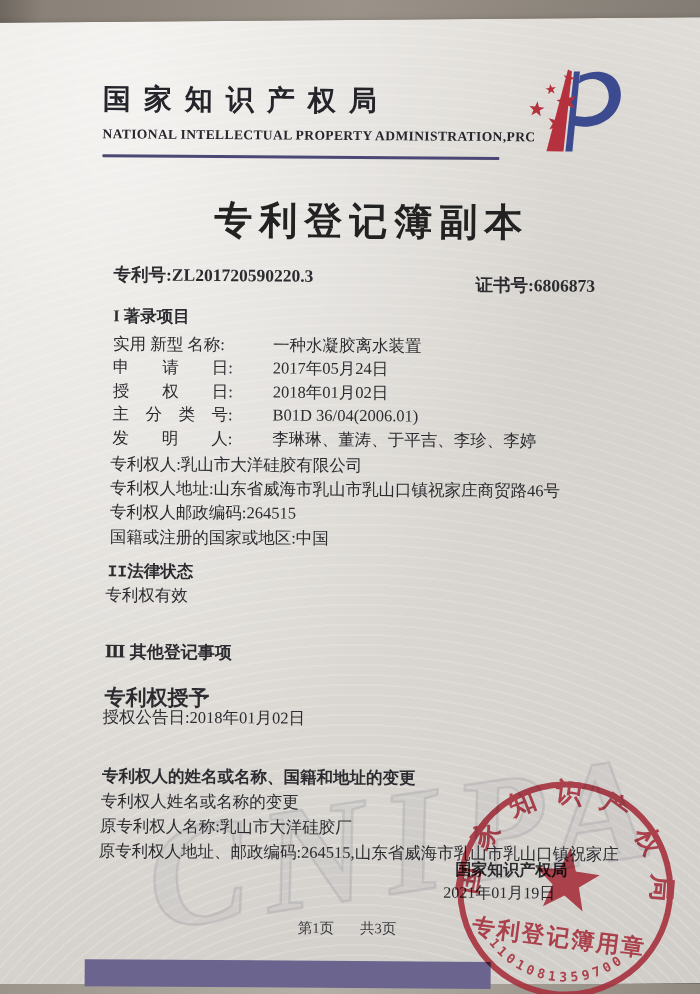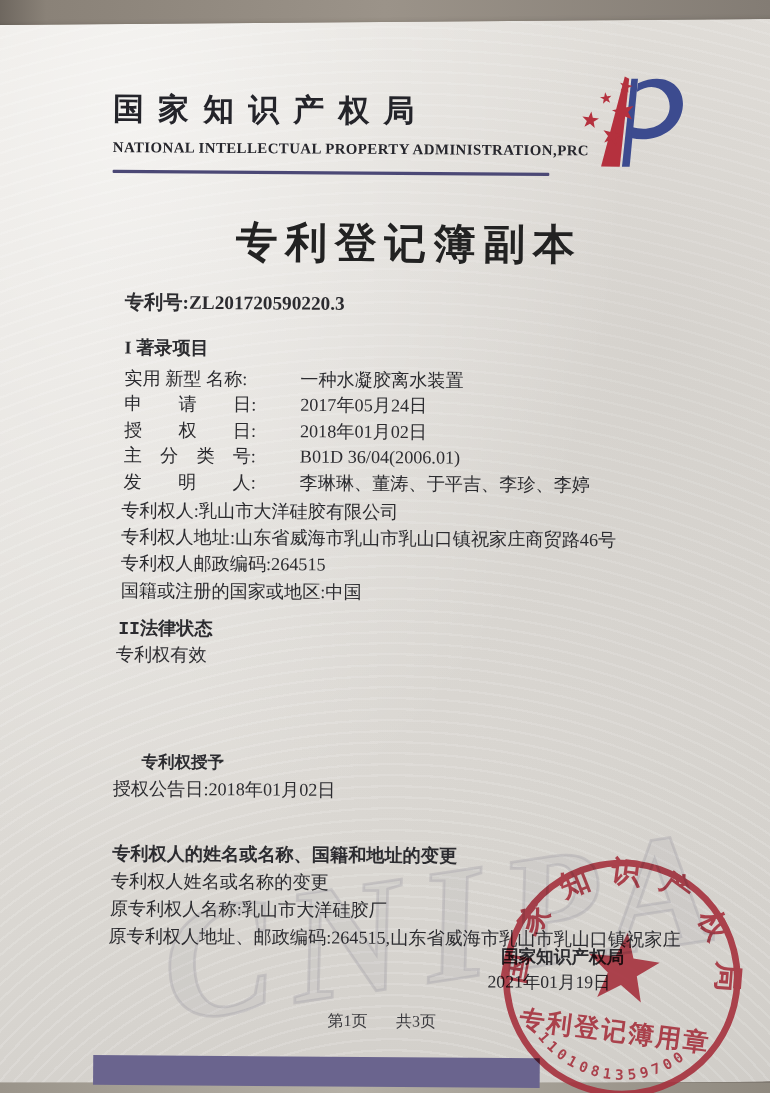--- a/index.html
+++ b/index.html
@@ -45,21 +45,21 @@
   .biblio .row{height:23.4px;line-height:23.4px;white-space:nowrap;}
   .biblio .lbl{display:inline-block;width:134px;}
   .biblio .val{margin-left:26px;}
 
   .owner{position:absolute;left:110px;top:454px;font-size:16.5px;color:#2c2c30;}
   .owner div{height:24.2px;line-height:24.2px;white-space:nowrap;}
 
   .sec2-h{left:108px;top:562px;font-size:16.5px;font-family:Liberation Mono, monospace;}
   .sec2-b{left:106px;top:586px;font-size:16.5px;text-align:center;}
   .sec3-h{left:106px;top:642px;font-size:17px;}
-  .grant-h{left:106px;top:685px;font-size:15px;margin-left:24px;}
+  .grant-h{left:106px;top:685px;font-size:21px;}
   .grant-l{left:104px;top:708px;font-size:16.5px;}
   .chg-h{left:104px;top:767px;font-size:16.5px;}
   .chg-1{left:103px;top:792px;font-size:16.5px;}
   .chg-2{left:102px;top:817px;font-size:16.5px;}
   .chg-3{left:101px;top:842px;font-size:16.5px;}
   .office{left:458px;top:859px;font-size:16px;}
   .rec-date{left:446px;top:882px;font-size:16px;}
 
   .footer{left:0;top:919px;width:700px;text-align:center;font-size:14.5px;color:#3a3a3e;}
   .footer .gap{display:inline-block;width:26px;}
@@ -106,20 +106,21 @@
         <use href="#st" transform="translate(34,30) scale(0.55) rotate(-8)"></use>
         <use href="#st" transform="translate(50,42) scale(1.05) rotate(-12)"></use>
         <use href="#st" transform="translate(20,50) scale(0.8) rotate(6)"></use>
         <use href="#st" transform="translate(40,64) scale(0.95) rotate(14)"></use>
       </g>
     </svg>
 
     <div class="txt doc-title z3">专利登记簿副本</div>
 
     <div class="txt patent-no z3">专利号:ZL201720590220.3</div>
+    <div class="txt cert-no z3">证书号:6806873</div>
 
     <div class="txt sec1-h bold z3">I 著录项目</div>
     <div class="biblio z3">
       <div class="row">
         <span class="lbl">实用 新型 名称:</span><span class="val">一种水凝胶离水装置</span>
       </div>
       <div class="row">
         <span class="lbl">申　　请　　日:</span><span class="val">2017年05月24日</span>
       </div>
       <div class="row">
@@ -136,20 +137,21 @@
     <div class="owner z3">
       <div>专利权人:乳山市大洋硅胶有限公司</div>
       <div>专利权人地址:山东省威海市乳山市乳山口镇祝家庄商贸路46号</div>
       <div>专利权人邮政编码:264515</div>
       <div>国籍或注册的国家或地区:中国</div>
     </div>
 
     <div class="txt sec2-h bold z3">II法律状态</div>
     <div class="txt sec2-b z3">专利权有效</div>
 
+    <div class="txt sec3-h bold z3">Ⅲ 其他登记事项</div>
     <div class="txt grant-h bold z3">专利权授予</div>
     <div class="txt grant-l z3">授权公告日:2018年01月02日</div>
 
     <div class="txt chg-h bold z3">专利权人的姓名或名称、国籍和地址的变更</div>
     <div class="txt chg-1 z3">专利权人姓名或名称的变更</div>
     <div class="txt chg-2 z3">原专利权人名称:乳山市大洋硅胶厂</div>
     <div class="txt chg-3 z3">原专利权人地址、邮政编码:264515,山东省威海市乳山市乳山口镇祝家庄</div>
 
     <div class="txt office bold z3">国家知识产权局</div>
     <div class="txt rec-date z3">2021年01月19日</div>

